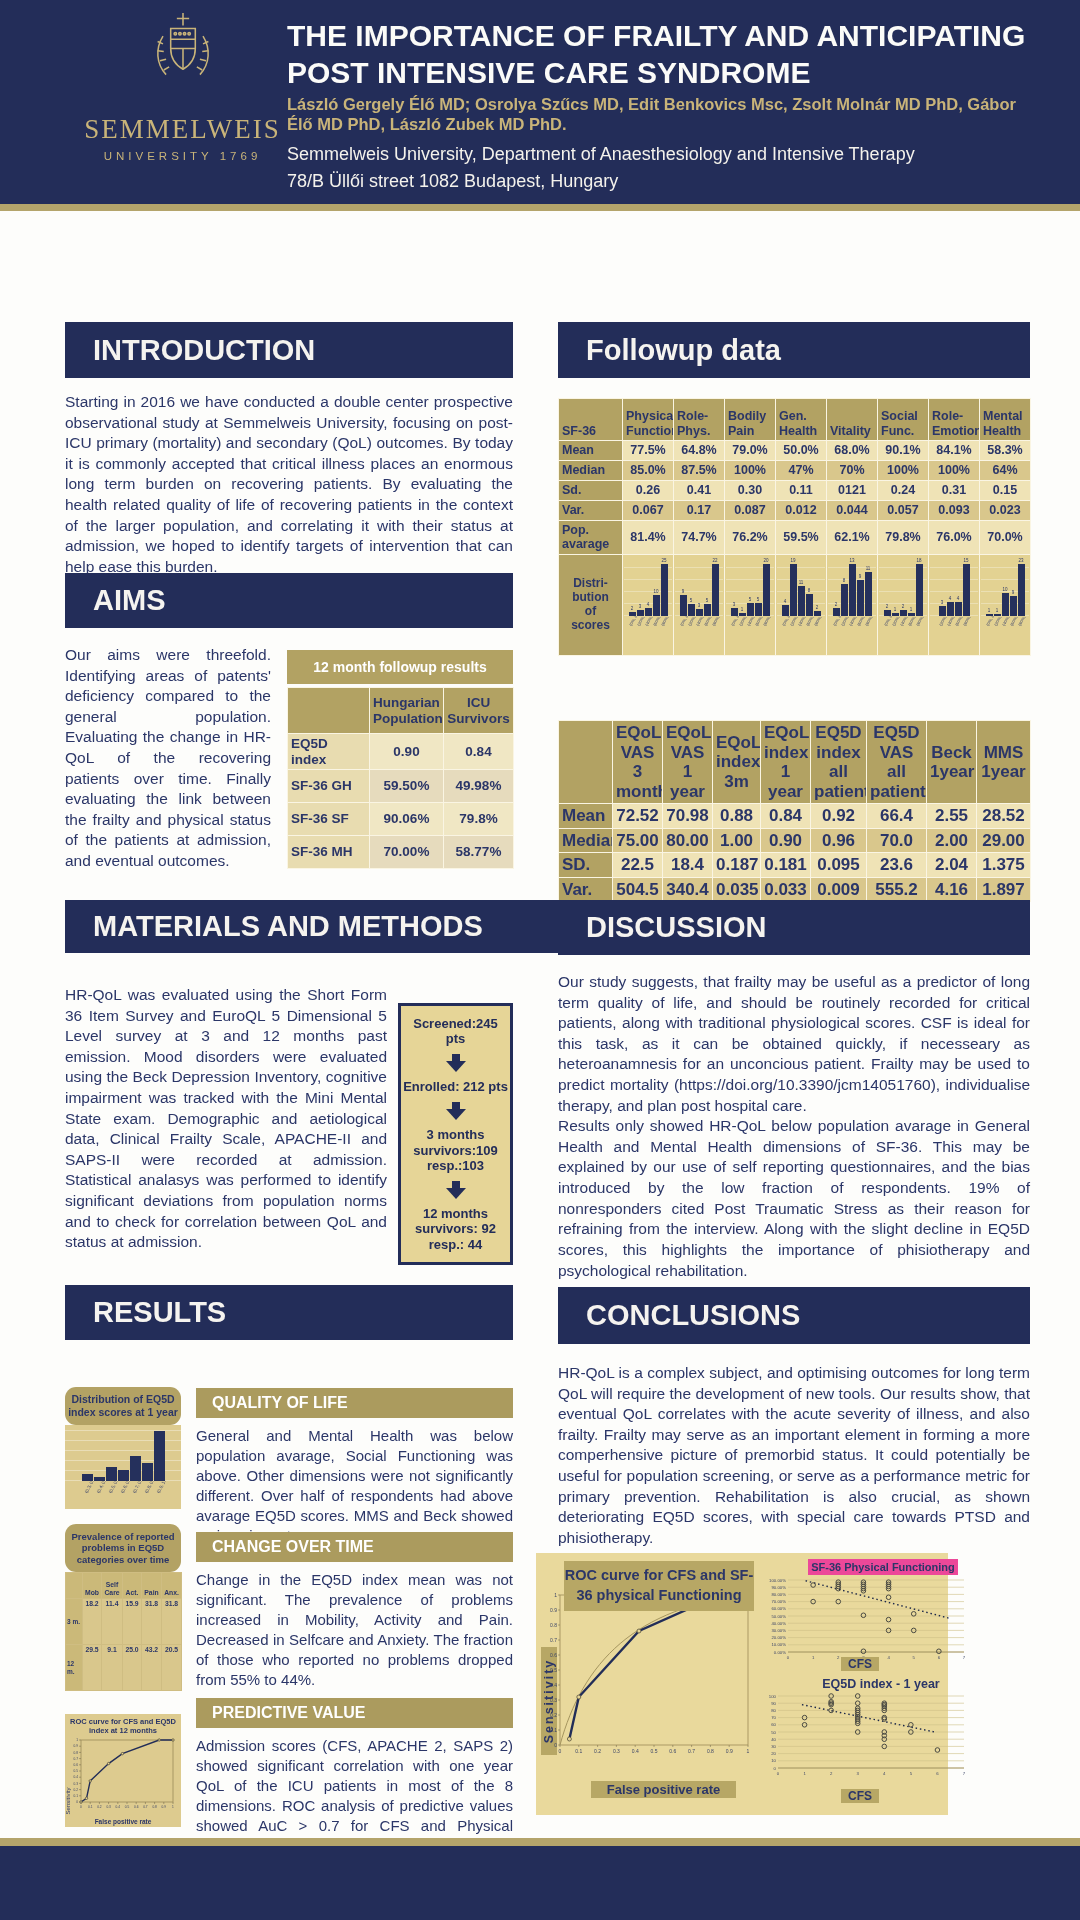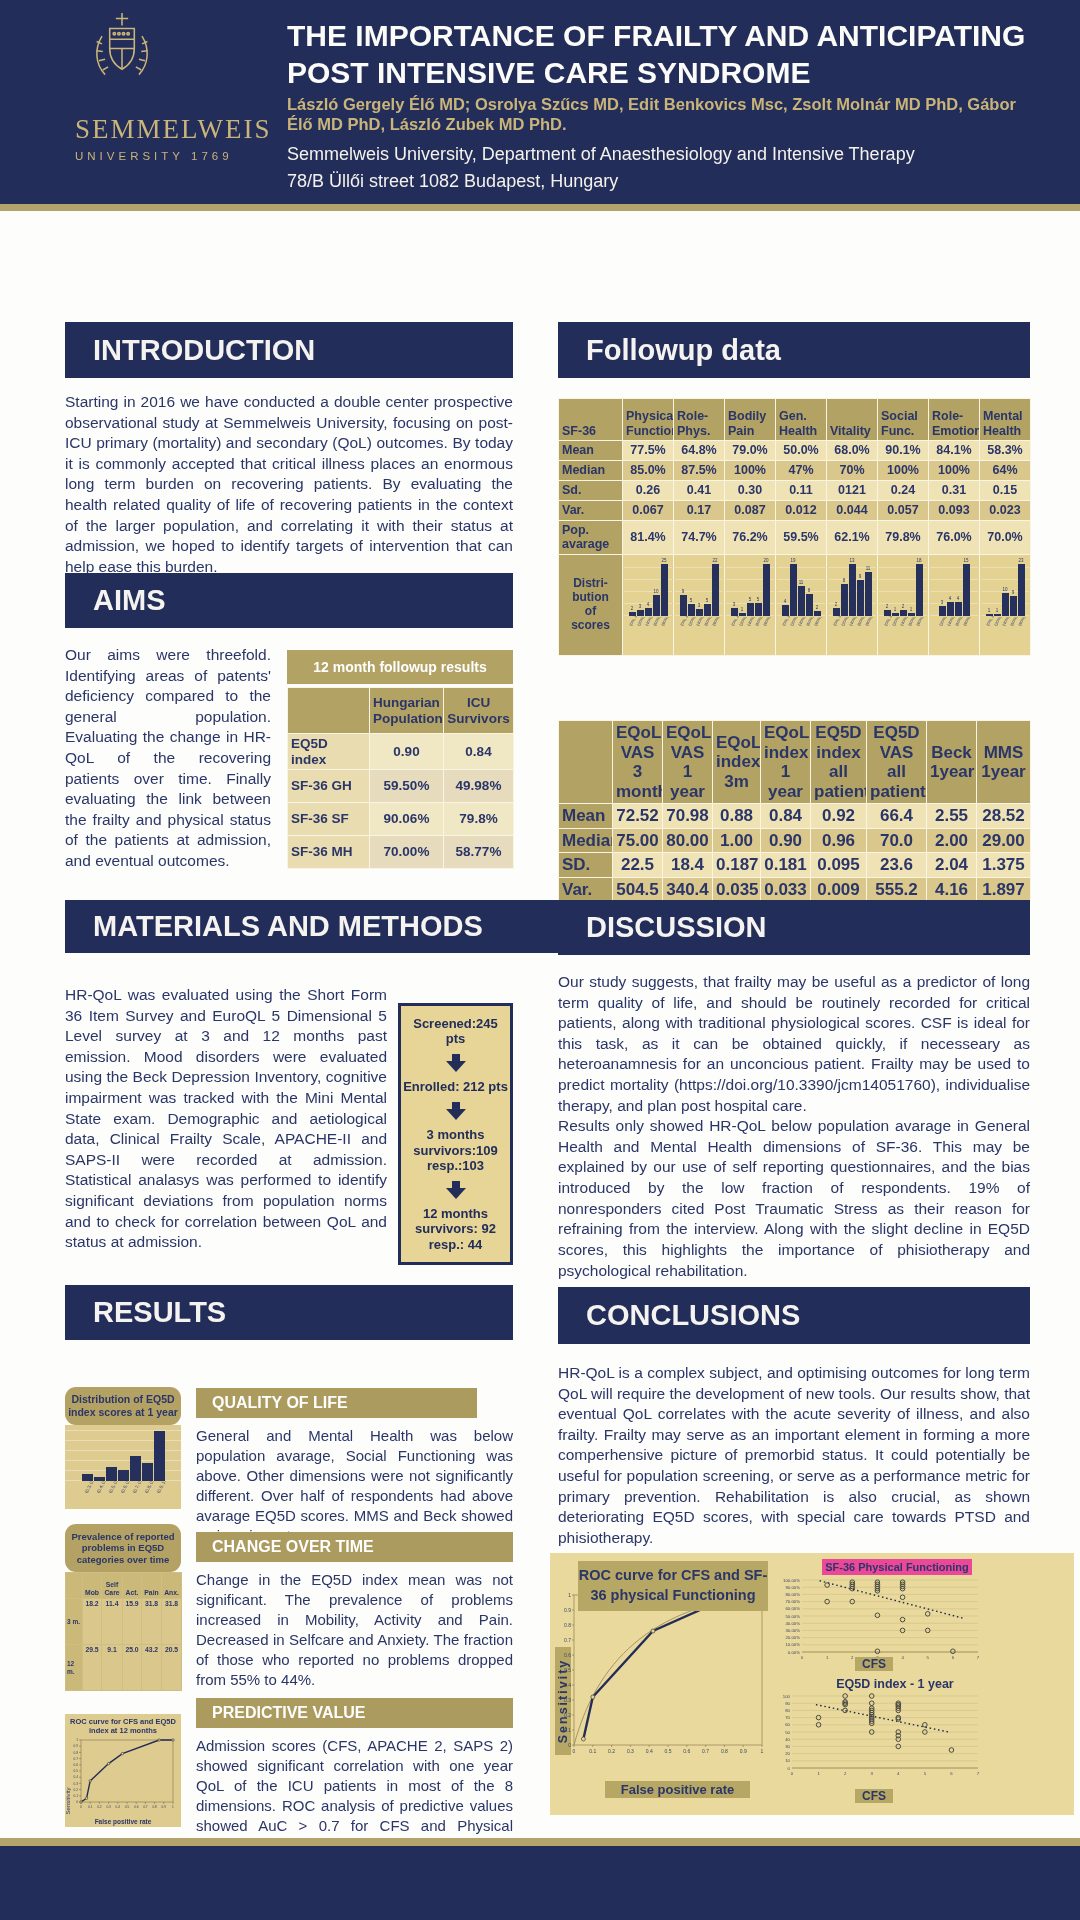--- a/index.html
+++ b/index.html
@@ -3,21 +3,21 @@
 <meta charset="utf-8">
 <style>
   html,body{margin:0;padding:0;background:#ffffff;}
   *{box-sizing:border-box;}
   .poster{position:relative;width:1080px;height:1920px;background:#fdfdfb;overflow:hidden;
           font-family:"Liberation Sans",sans-serif;color:#2b3668;}
 
   
   #hdr{position:absolute;left:0;top:0;width:1080px;height:204px;background:#232d59;}
   #gold-top{position:absolute;left:0;top:204px;width:1080px;height:7px;background:#b4a46b;}
-  #logo{position:absolute;left:75px;top:10px;width:215px;text-align:left;color:#c9b479;}
+  #logo{position:absolute;left:75px;top:10px;width:215px;text-align:center;color:#c9b479;}
   #crest svg{width:94px;height:100px;}
   #logo-name{font-family:"Liberation Serif",serif;font-size:27px;letter-spacing:2px;margin-top:0px;}
   #logo-sub{font-size:11.5px;letter-spacing:4px;margin-top:5px;}
   #hdr-title{position:absolute;left:287px;top:18px;width:750px;color:#fbfbf8;font-size:30px;
              font-weight:bold;line-height:1.22;}
   #hdr-authors{position:absolute;left:287px;top:95px;width:750px;color:#c9b479;font-size:16.5px;
                font-weight:bold;line-height:1.2;}
   #hdr-affil{position:absolute;left:287px;top:141px;width:750px;color:#f4f2ec;font-size:18px;line-height:1.5;}
 
   
@@ -110,29 +110,29 @@
   #fig2-table-host .ptable th,#fig2-table-host .ptable td{border:0.5px solid #cfbd82;padding:1px;}
   #fig2-table-host .colhead,#fig2-table-host .corner{background:#cbb979;height:26px;text-align:center;vertical-align:bottom;}
   #fig2-table-host .rlabel{background:#cbb979;font-size:6.5px;}
   #fig2-table-host .rA td,#fig2-table-host .rB td{background:#d9c78c;height:46px;vertical-align:top;}
   #fig3{top:1714px;background:#ddcb8f;padding:2px 0;}
   #fig3-title{font-size:7.5px;font-weight:bold;text-align:center;line-height:1.2;padding:1px 4px;}
   #fig3-ylab{position:absolute;left:-27px;top:62px;width:60px;text-align:center;font-size:6px;
              transform:rotate(-90deg);color:#2b3668;}
   #fig3-xlab{font-size:6.5px;text-align:center;font-weight:bold;}
 
-  #q-bar{left:196px;top:1388px;width:281px;height:30px;}
+  #q-bar{left:196px;top:1388px;width:317px;height:30px;}
   #q-body{left:196px;top:1426px;width:317px;font-size:15px;}
   #c-bar{left:196px;top:1532px;width:317px;height:30px;}
   #c-body{left:196px;top:1570px;width:317px;font-size:15px;}
   #p-bar{left:196px;top:1698px;width:317px;height:30px;padding-left:16px;}
   #p-body{left:196px;top:1736px;width:317px;font-size:15px;}
 
   
-  #panel{position:absolute;left:550px;top:1553px;width:524px;height:262px;background:#e9d99c;}
+  #panel{position:absolute;left:536px;top:1553px;width:412px;height:262px;background:#e9d99c;}
   #roc-title{position:absolute;left:28px;top:8px;width:190px;height:50px;background:#b7a765;
              color:#2b3668;font-weight:bold;font-size:14.5px;display:flex;align-items:center;
              justify-content:center;text-align:center;line-height:1.35;z-index:2;}
   #roc-svg{position:absolute;left:2px;top:32px;width:216px;height:186px;z-index:1;}
   #roc-ylab{position:absolute;left:-41px;top:140px;width:108px;text-align:center;
             transform:rotate(-90deg);background:#b7a765;color:#2b3668;font-size:12.5px;
             font-weight:bold;letter-spacing:2px;padding:1px 0;}
   #roc-xlab{position:absolute;left:55px;top:228px;width:145px;text-align:center;background:#b7a765;
             color:#2b3668;font-size:13px;font-weight:bold;padding:1px 2px;}
   #pf-title{position:absolute;left:272px;top:6px;width:150px;background:#ec4899;color:#2b3668;

